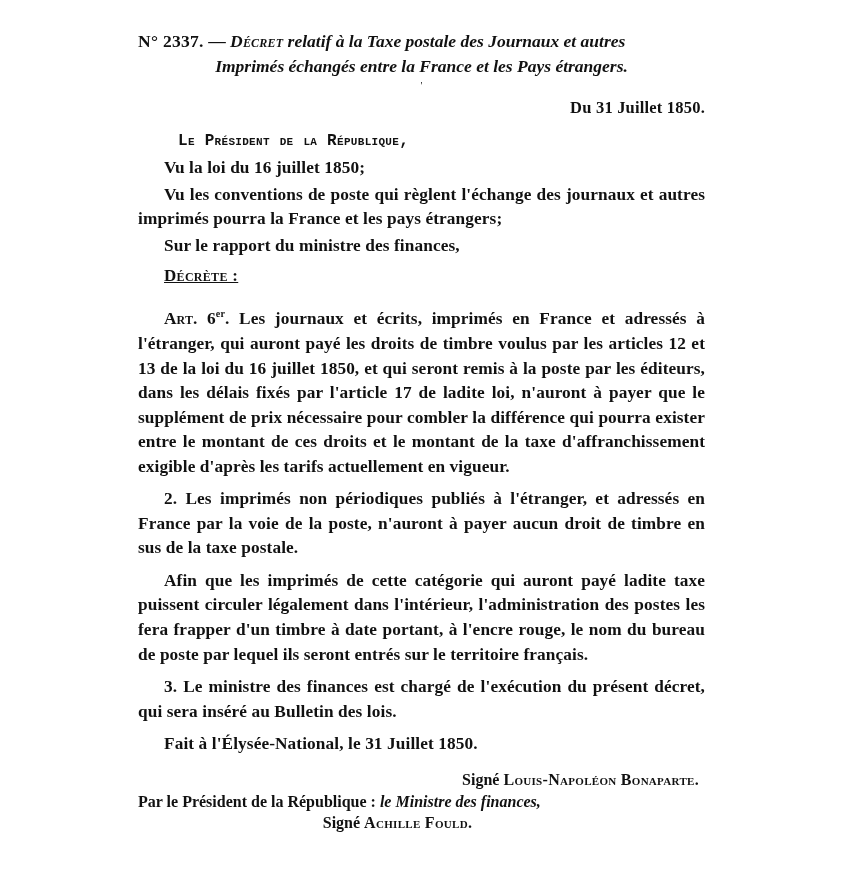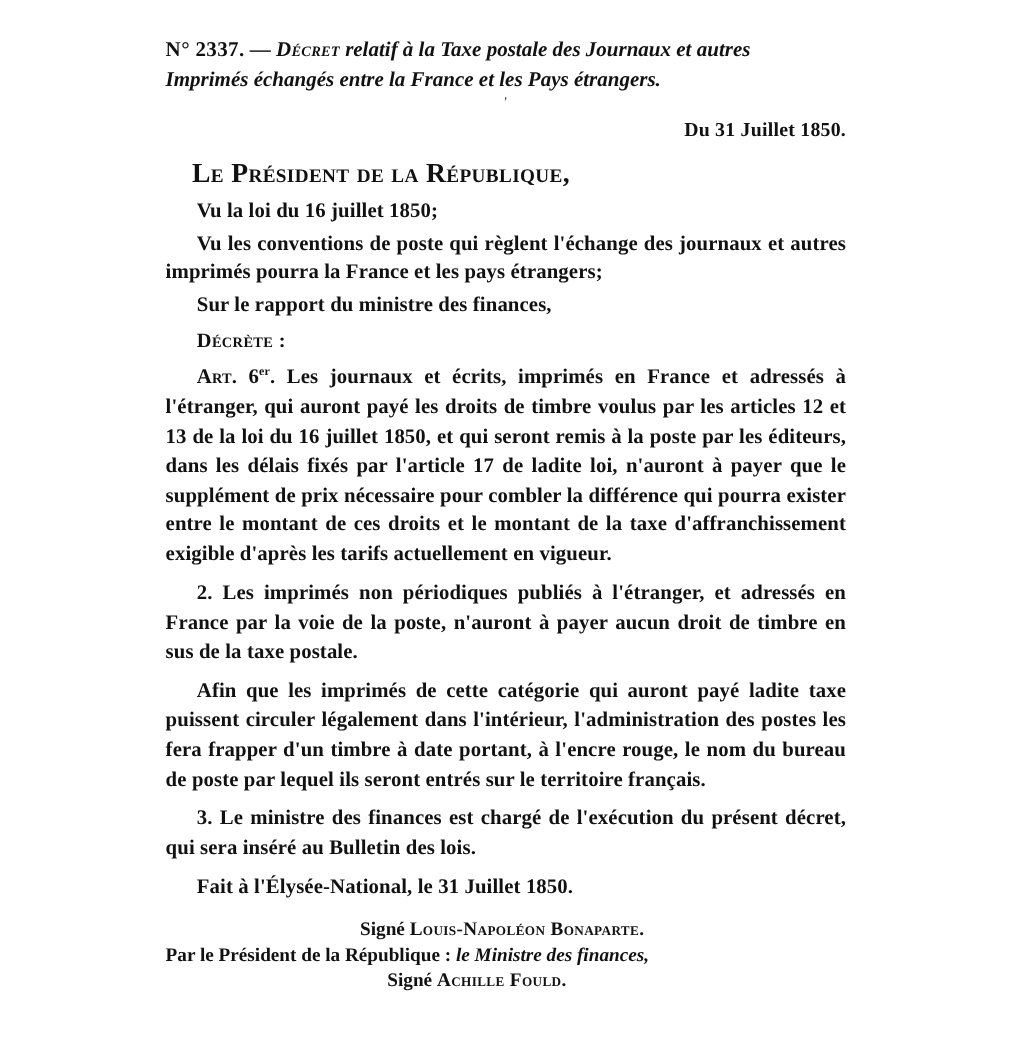--- a/index.html
+++ b/index.html
@@ -46,21 +46,21 @@
     font-weight: bold;
   }
   .smallcaps {
     font-variant: small-caps;
     font-style: italic;
     font-weight: bold;
     letter-spacing: 0.2px;
   }
   .heading-line2 {
     display: block;
-    text-align: left;
+    text-align: center;
     font-style: italic;
     font-weight: bold;
     font-size: 17.5px;
     margin-top: 1px;
   }
 
   .tiny-mark {
     text-align: center;
     font-size: 11px;
     line-height: 10px;
@@ -72,24 +72,25 @@
     text-align: right;
     font-size: 16.5px;
     font-weight: bold;
     margin: 6px 0 14px 0;
     letter-spacing: 0.2px;
   }
 
   .caps-line {
     font-variant: small-caps;
     font-weight: bold;
-    font-size: 23px;
-    letter-spacing: 0.3px;
-    margin-left: 22px;
+    font-size: 16px;
+    letter-spacing: 0.3px;
+    margin-left: 40px;
     margin-bottom: 6px;
+    font-family: Liberation Mono, monospace;
   }
 
   p.para {
     font-size: 17.3px;
     line-height: 1.42;
     margin: 0 0 2px 0;
     text-align: justify;
     font-weight: bold;
     letter-spacing: 0.1px;
   }
@@ -97,36 +98,37 @@
     text-indent: 26px;
   }
   p.para.block {
     margin-bottom: 8px;
   }
   .decrete {
     font-variant: small-caps;
     font-weight: bold;
     font-size: 17px;
     margin-left: 26px;
-    margin-bottom: 8px;
-    letter-spacing: 0.3px;
+    margin-bottom: 21px;
+    letter-spacing: 0.3px;
+    text-decoration: underline;
   }
   .art-label {
     font-variant: small-caps;
     font-weight: bold;
   }
   .art-label sup {
     font-size: 10px;
     font-variant: normal;
   }
 
   .spacer-sm { height: 6px; }
 
   .sign-right {
-    text-align: center;
+    text-align: right;
     font-size: 16px;
     font-weight: bold;
     margin: 14px 0 0 0;
     padding-right: 6px;
   }
   .sign-center {
     text-align: left;
     font-size: 16px;
     font-weight: bold;
     margin: 4px 0 0 0;

